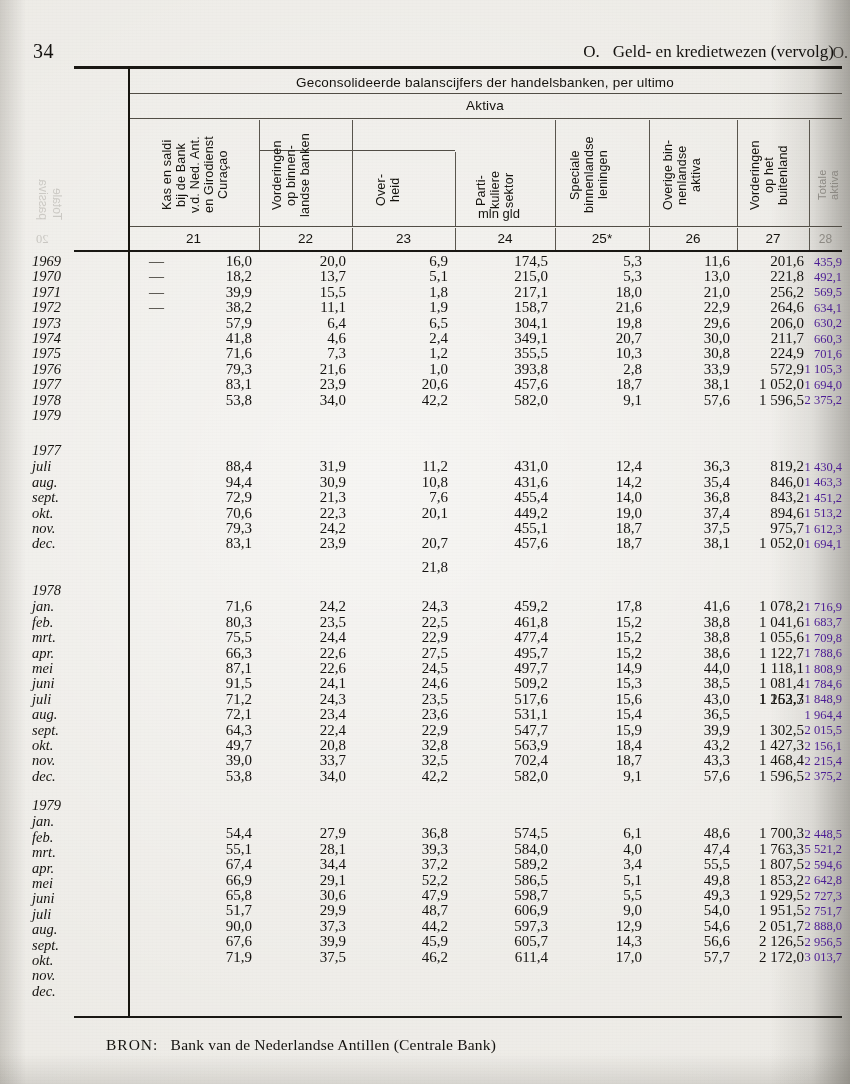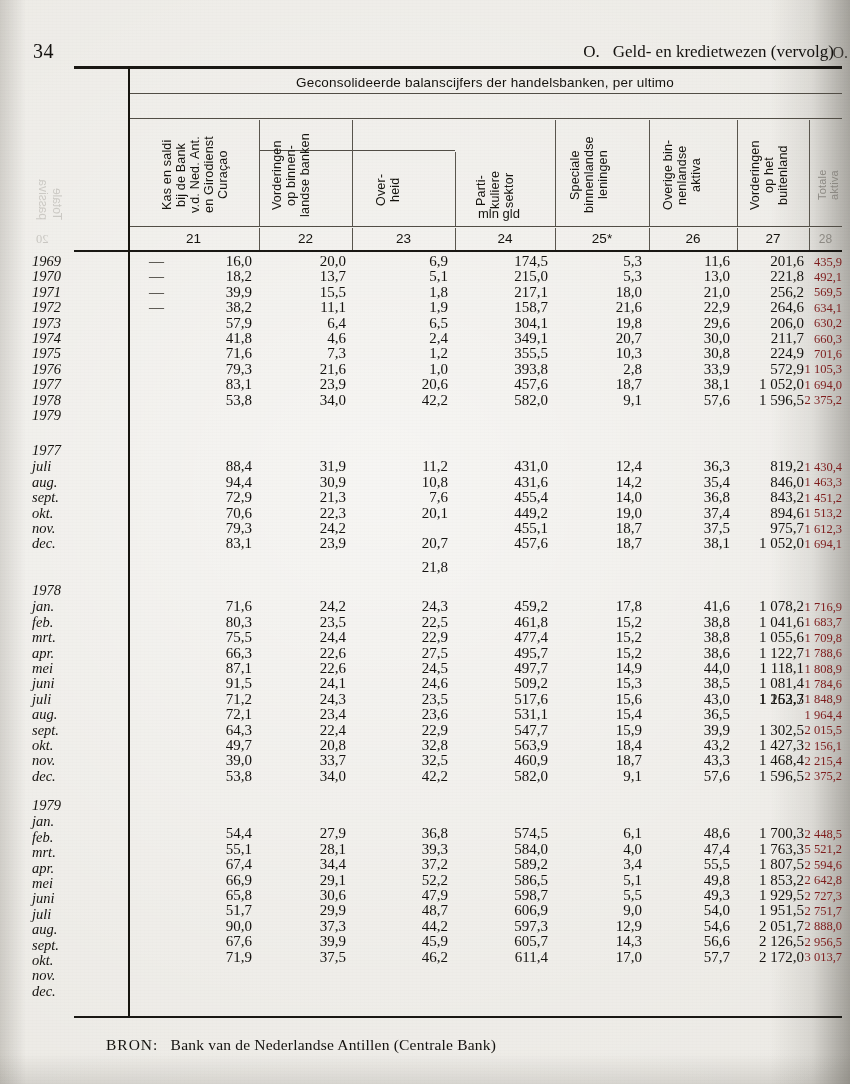--- a/index.html
+++ b/index.html
@@ -95,21 +95,21 @@
     position:absolute;left:-42px;
     font-style:italic;font-size:14.5px;
     font-family:"Liberation Serif", serif;
     white-space:nowrap;
   }
   .cell{
     position:absolute;text-align:right;
     font-size:15px;font-family:"Liberation Serif", serif;
     white-space:nowrap;
   }
-  .cell.c28{font-size:12.5px;color:#7f1d1d;}
+  .cell.c28{font-size:12.5px;color:#4c1d95;}
   .dash{position:absolute;font-size:15px;color:#2a2720;}
 
   .bron{
     position:absolute;left:106px;top:1036px;
     font-size:15.5px;letter-spacing:.2px;
   }
   .bron b{font-weight:400;letter-spacing:1px;}
 
   
   .ghost{
@@ -157,20 +157,21 @@
   <div class="vrule" style="left:481px;top:54px;height:106px;"></div>
   <div class="vrule" style="left:481px;top:162px;height:22px;"></div>
   <div class="vrule" style="left:575px;top:54px;height:106px;"></div>
   <div class="vrule" style="left:575px;top:162px;height:22px;"></div>
   <div class="vrule" style="left:663px;top:54px;height:106px;"></div>
   <div class="vrule" style="left:663px;top:162px;height:22px;"></div>
   <div class="vrule" style="left:735px;top:54px;height:106px;"></div>
   <div class="vrule" style="left:735px;top:162px;height:22px;"></div>
 
   <div class="cap" style="top:9px;left:54px;width:714px;">Geconsolideerde balanscijfers der handelsbanken, per ultimo</div>
+  <div class="cap" style="top:32px;left:54px;width:714px;">Aktiva</div>
 
 
   <div class="vhead" style="left:86px;top:60px;width:96px;height:98px;">Kas en saldi
 bij de Bank
 v.d. Ned. Ant.
 en Girodienst
 Curaçao</div>
   <div class="vhead" style="left:196px;top:60px;width:72px;height:98px;">Vorderingen
 op binnen-
 landse banken</div>
@@ -441,21 +442,21 @@
       <div class="cell" style="left: 0px; width: 374px; top: 485px;">32,8</div>
       <div class="cell" style="left: 0px; width: 474px; top: 485px;">563,9</div>
       <div class="cell" style="left: 0px; width: 568px; top: 485px;">18,4</div>
       <div class="cell" style="left: 0px; width: 656px; top: 485px;">43,2</div>
       <div class="cell" style="left: 0px; width: 730px; top: 485px;">1 427,3</div>
       <div class="cell c28" style="left: 0px; width: 768px; top: 486.5px;">2 156,1</div>
       <div class="rowlbl" style="top: 500.4px;">nov.</div>
       <div class="cell" style="left: 0px; width: 178px; top: 500.4px;">39,0</div>
       <div class="cell" style="left: 0px; width: 272px; top: 500.4px;">33,7</div>
       <div class="cell" style="left: 0px; width: 374px; top: 500.4px;">32,5</div>
-      <div class="cell" style="left: 0px; width: 474px; top: 500.4px;">460,9</div>
+      <div class="cell" style="left: 0px; width: 474px; top: 500.4px;">702,4</div>
       <div class="cell" style="left: 0px; width: 568px; top: 500.4px;">18,7</div>
       <div class="cell" style="left: 0px; width: 656px; top: 500.4px;">43,3</div>
       <div class="cell" style="left: 0px; width: 730px; top: 500.4px;">1 468,4</div>
       <div class="cell c28" style="left: 0px; width: 768px; top: 501.9px;">2 215,4</div>
       <div class="rowlbl" style="top: 515.8px;">dec.</div>
       <div class="cell" style="left: 0px; width: 178px; top: 515.8px;">53,8</div>
       <div class="cell" style="left: 0px; width: 272px; top: 515.8px;">34,0</div>
       <div class="cell" style="left: 0px; width: 374px; top: 515.8px;">42,2</div>
       <div class="cell" style="left: 0px; width: 474px; top: 515.8px;">582,0</div>
       <div class="cell" style="left: 0px; width: 568px; top: 515.8px;">9,1</div>

